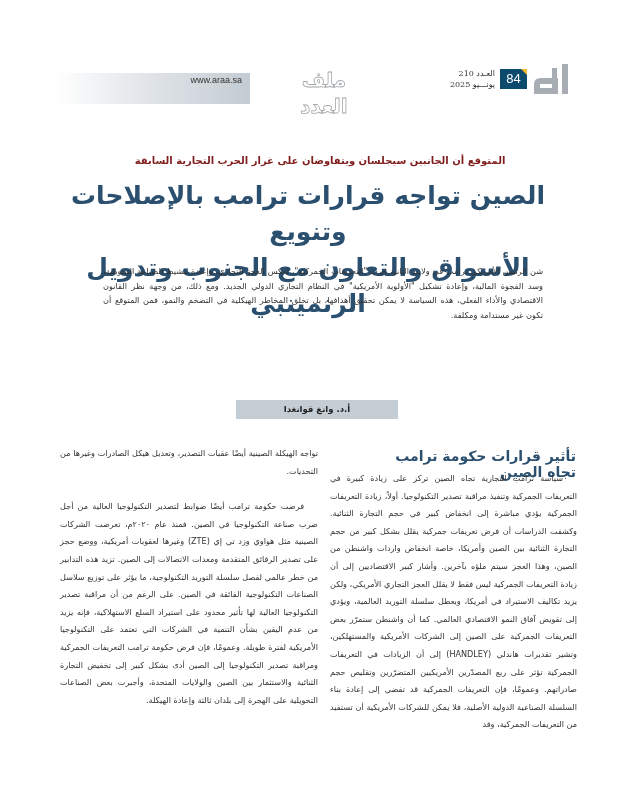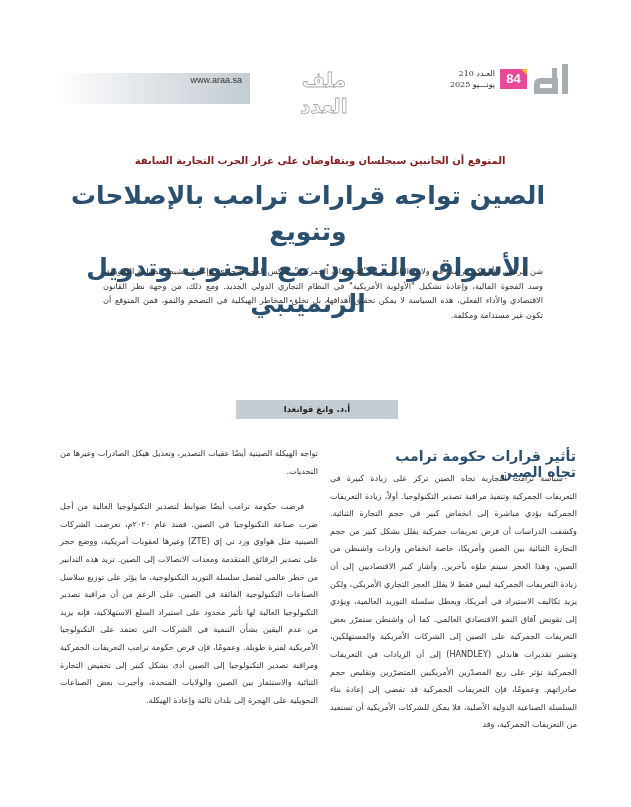--- a/index.html
+++ b/index.html
@@ -19,22 +19,22 @@
   .section-name {
     position: absolute; left: 278px; top: 5px; width: 92px; height: 26px; line-height: 26px;
     font-family: "DejaVu Sans", sans-serif; font-size: 20px; font-weight: bold;
     color: #fff; -webkit-text-stroke: 0.8px #a4a8ab; text-align: center; direction: rtl;
   }
   .issue-info {
     position: absolute; left: 440px; top: 6px; width: 55px; font-family: "DejaVu Serif", serif;
     font-size: 8px; line-height: 11px; color: #333; direction: rtl; text-align: right;
   }
   .page-badge {
-    position: absolute; left: 500px; top: 7px; width: 27px; height: 20px; background: #ec4899;
-    color: #fff; font-family: "Liberation Sans", sans-serif; font-weight: bold; font-size: 13px;
+    position: absolute; left: 500px; top: 7px; width: 27px; height: 20px; background: #0c4a6e;
+    color: #fff; font-family: "Liberation Sans", sans-serif; font-weight: normal; font-size: 13px;
     line-height: 20px; text-align: center;
   }
   .page-badge-corner {
     position: absolute; left: 521px; top: 7px; width: 0; height: 0;
     border-top: 6px solid #f5b82e; border-left: 6px solid transparent;
   }
   .logo { position: absolute; left: 532px; top: 2px; width: 40px; height: 32px; }
 
   .kicker {
     position: absolute; left: 60px; top: 155px; width: 520px; text-align: center; direction: rtl;

